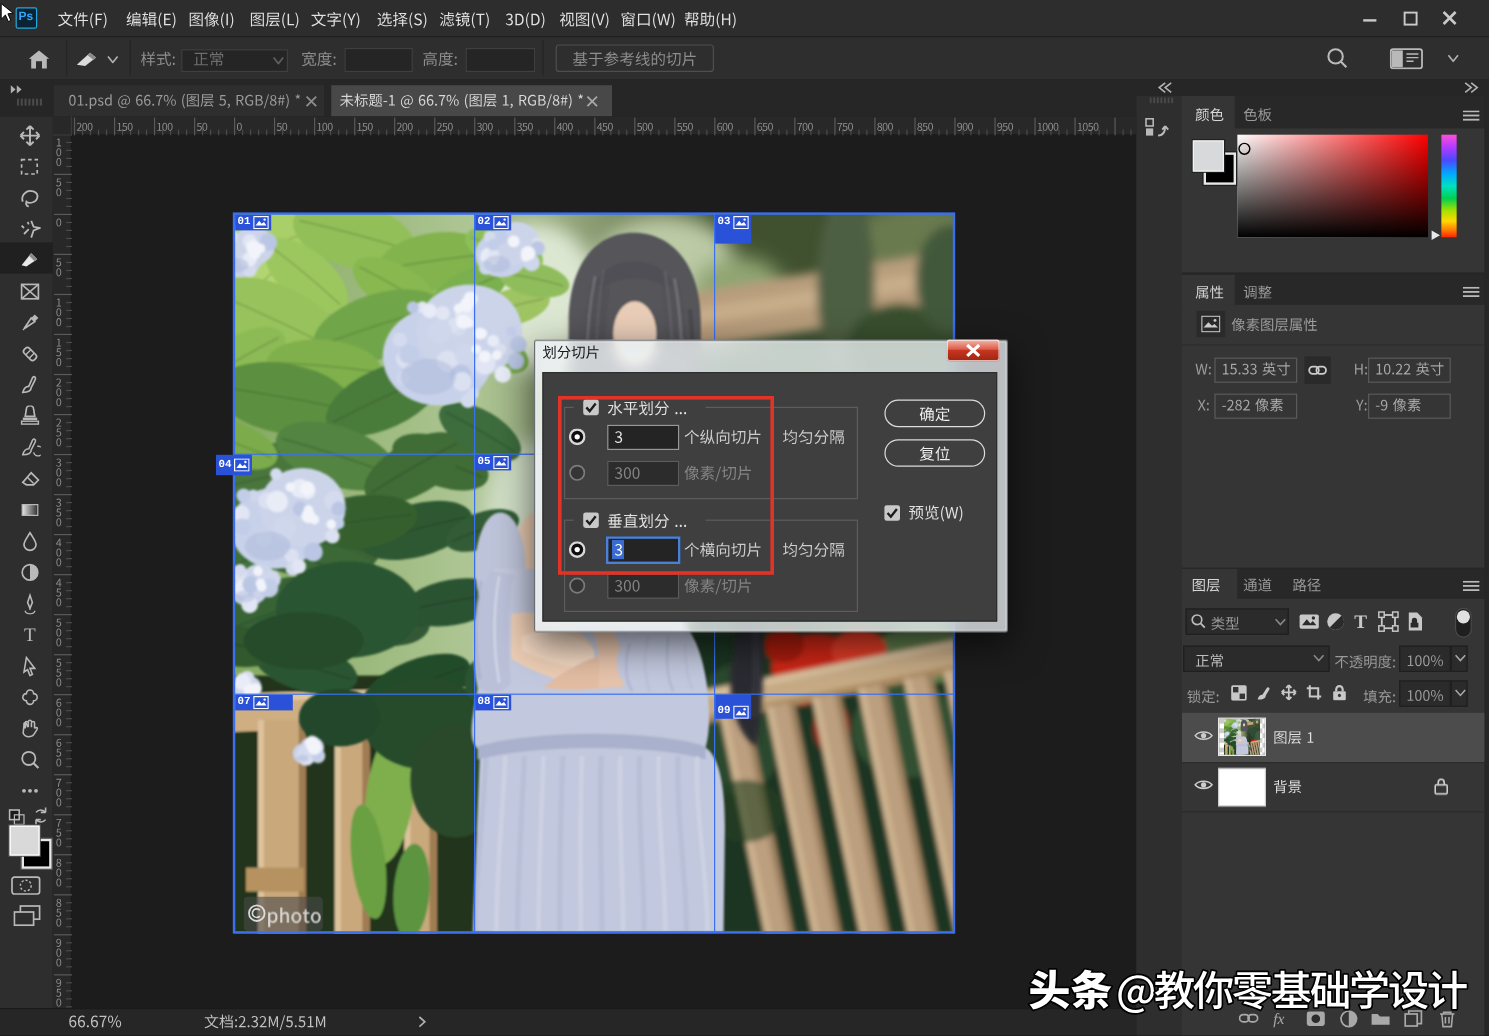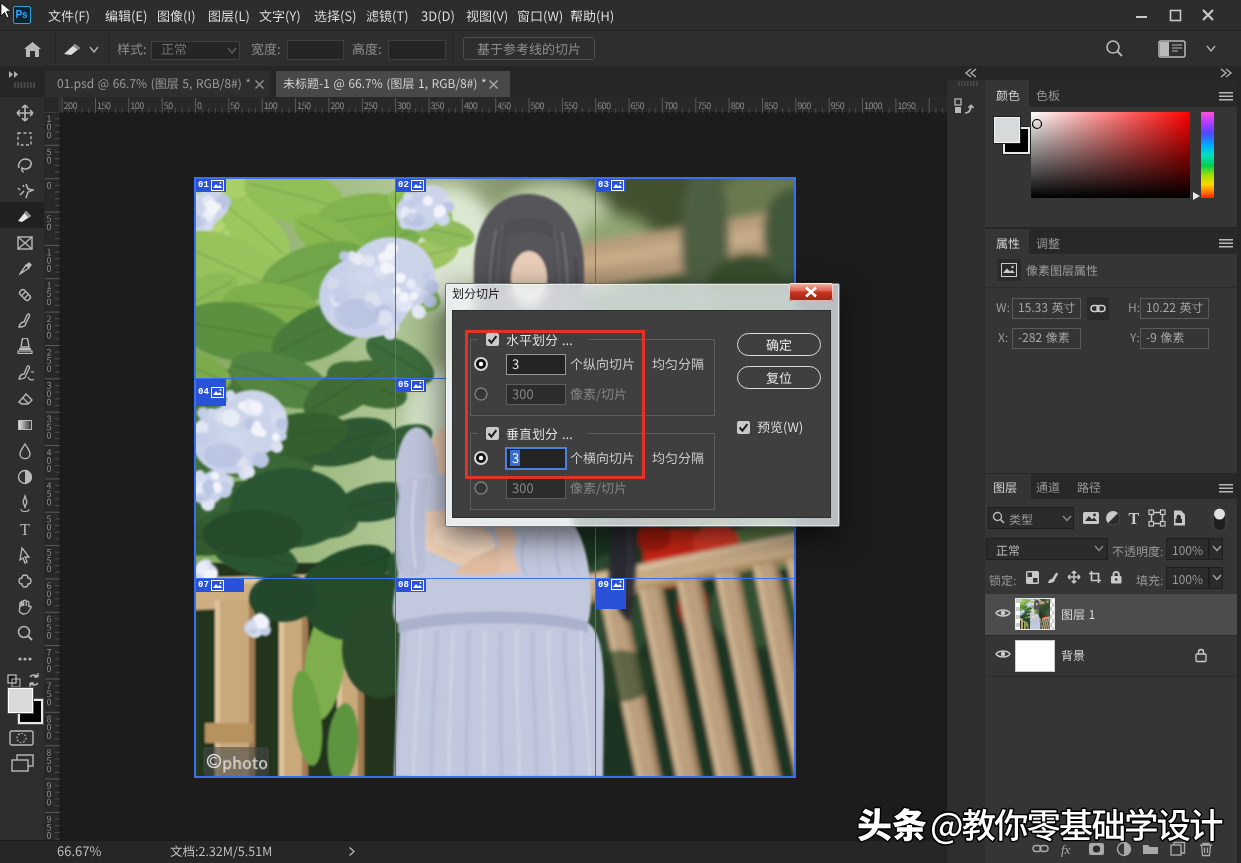--- a/index.html
+++ b/index.html
@@ -884,46 +884,46 @@
 <div style="position:absolute;left:196px;top:179px;height:13px;z-index:6;display:flex;align-items:center;background:#2a52d8;padding:0 2px 0 2px;font:bold 9px 'Liberation Mono',monospace;color:#fff;line-height:13px">01<svg width="13" height="11" viewBox="0 0 13 11" style="margin-left:2px">
       <rect x="0.5" y="0.5" width="12" height="10" fill="#2a52d8" stroke="#fff"></rect>
       <path d="M2 8 L5 4 L7 6.5 L9 5 L11 8 Z" fill="#fff"></path>
       <circle cx="9.5" cy="3" r="1" fill="#fff"></circle>
     </svg></div>
 <div style="position:absolute;left:396px;top:179px;height:13px;z-index:6;display:flex;align-items:center;background:#2a52d8;padding:0 2px 0 2px;font:bold 9px 'Liberation Mono',monospace;color:#fff;line-height:13px">02<svg width="13" height="11" viewBox="0 0 13 11" style="margin-left:2px">
       <rect x="0.5" y="0.5" width="12" height="10" fill="#2a52d8" stroke="#fff"></rect>
       <path d="M2 8 L5 4 L7 6.5 L9 5 L11 8 Z" fill="#fff"></path>
       <circle cx="9.5" cy="3" r="1" fill="#fff"></circle>
     </svg></div>
-<div style="position:absolute;left:596px;top:179px;height:13px;z-index:6;display:flex;align-items:center;background:#2a52d8;padding:0 2px 0 2px;font:bold 9px 'Liberation Mono',monospace;color:#fff;line-height:13px">03<svg width="13" height="11" viewBox="0 0 13 11" style="margin-left:2px">
+<div style="position:absolute;left:596px;top:179px;height:13px;z-index:6;display:flex;align-items:center;background:#2a52d8;padding:0 2px 11px 2px;font:bold 9px 'Liberation Mono',monospace;color:#fff;line-height:13px">03<svg width="13" height="11" viewBox="0 0 13 11" style="margin-left:2px">
       <rect x="0.5" y="0.5" width="12" height="10" fill="#2a52d8" stroke="#fff"></rect>
       <path d="M2 8 L5 4 L7 6.5 L9 5 L11 8 Z" fill="#fff"></path>
       <circle cx="9.5" cy="3" r="1" fill="#fff"></circle>
     </svg></div>
-<div style="position:absolute;left:196px;top:379px;height:27px;z-index:6;display:flex;align-items:center;background:#2a52d8;padding:0 2px 0 2px;font:bold 9px 'Liberation Mono',monospace;color:#fff;line-height:13px">04<svg width="13" height="11" viewBox="0 0 13 11" style="margin-left:2px">
+<div style="position:absolute;left:180px;top:379px;height:17px;z-index:6;display:flex;align-items:center;background:#2a52d8;padding:0 2px 0 2px;font:bold 9px 'Liberation Mono',monospace;color:#fff;line-height:13px">04<svg width="13" height="11" viewBox="0 0 13 11" style="margin-left:2px">
       <rect x="0.5" y="0.5" width="12" height="10" fill="#2a52d8" stroke="#fff"></rect>
       <path d="M2 8 L5 4 L7 6.5 L9 5 L11 8 Z" fill="#fff"></path>
       <circle cx="9.5" cy="3" r="1" fill="#fff"></circle>
     </svg></div>
 <div style="position:absolute;left:396px;top:379px;height:13px;z-index:6;display:flex;align-items:center;background:#2a52d8;padding:0 2px 0 2px;font:bold 9px 'Liberation Mono',monospace;color:#fff;line-height:13px">05<svg width="13" height="11" viewBox="0 0 13 11" style="margin-left:2px">
       <rect x="0.5" y="0.5" width="12" height="10" fill="#2a52d8" stroke="#fff"></rect>
       <path d="M2 8 L5 4 L7 6.5 L9 5 L11 8 Z" fill="#fff"></path>
       <circle cx="9.5" cy="3" r="1" fill="#fff"></circle>
     </svg></div>
 <div style="position:absolute;left:196px;top:579px;height:13px;z-index:6;display:flex;align-items:center;background:#2a52d8;padding:0 20px 0 2px;font:bold 9px 'Liberation Mono',monospace;color:#fff;line-height:13px">07<svg width="13" height="11" viewBox="0 0 13 11" style="margin-left:2px">
       <rect x="0.5" y="0.5" width="12" height="10" fill="#2a52d8" stroke="#fff"></rect>
       <path d="M2 8 L5 4 L7 6.5 L9 5 L11 8 Z" fill="#fff"></path>
       <circle cx="9.5" cy="3" r="1" fill="#fff"></circle>
     </svg></div>
 <div style="position:absolute;left:396px;top:579px;height:13px;z-index:6;display:flex;align-items:center;background:#2a52d8;padding:0 2px 0 2px;font:bold 9px 'Liberation Mono',monospace;color:#fff;line-height:13px">08<svg width="13" height="11" viewBox="0 0 13 11" style="margin-left:2px">
       <rect x="0.5" y="0.5" width="12" height="10" fill="#2a52d8" stroke="#fff"></rect>
       <path d="M2 8 L5 4 L7 6.5 L9 5 L11 8 Z" fill="#fff"></path>
       <circle cx="9.5" cy="3" r="1" fill="#fff"></circle>
     </svg></div>
-<div style="position:absolute;left:596px;top:579px;height:30px;z-index:6;display:flex;align-items:flex-start;background:#2a52d8;padding:0 2px 0 2px;font:bold 9px 'Liberation Mono',monospace;color:#fff;line-height:13px">09<svg width="13" height="11" viewBox="0 0 13 11" style="margin-left:2px">
+<div style="position:absolute;left:596px;top:579px;height:20px;z-index:6;display:flex;align-items:flex-end;background:#2a52d8;padding:0 2px 0 2px;font:bold 9px 'Liberation Mono',monospace;color:#fff;line-height:13px">09<svg width="13" height="11" viewBox="0 0 13 11" style="margin-left:2px">
       <rect x="0.5" y="0.5" width="12" height="10" fill="#2a52d8" stroke="#fff"></rect>
       <path d="M2 8 L5 4 L7 6.5 L9 5 L11 8 Z" fill="#fff"></path>
       <circle cx="9.5" cy="3" r="1" fill="#fff"></circle>
     </svg></div>
 <div style="position:absolute;left:445px;top:283px;width:393px;height:242px;z-index:20;background:rgba(228,233,236,0.78);border:1px solid #6a6e72;border-radius:2px;box-shadow:0 10px 30px rgba(0,0,0,0.6),inset 0 0 0 1px rgba(255,255,255,0.55);backdrop-filter:blur(7px) brightness(1.5) saturate(0.8)"></div>
 <div style="position:absolute;left:452px;top:310px;width:379px;height:208px;z-index:21;background:#3f3f3f;border:1px solid #2e2e2e;box-sizing:border-box"></div>
 <div style="position:absolute;left:470px;top:339px;width:245px;height:77px;z-index:22;border:1px solid #5d5d5d;box-sizing:border-box"></div>
 <div style="position:absolute;left:470px;top:433px;width:245px;height:77px;z-index:22;border:1px solid #5d5d5d;box-sizing:border-box"></div>
 <div style="position:absolute;left:478px;top:332px;width:110px;height:15px;z-index:22;background:#3f3f3f"></div>
 <div style="position:absolute;left:478px;top:426px;width:110px;height:15px;z-index:22;background:#3f3f3f"></div>

